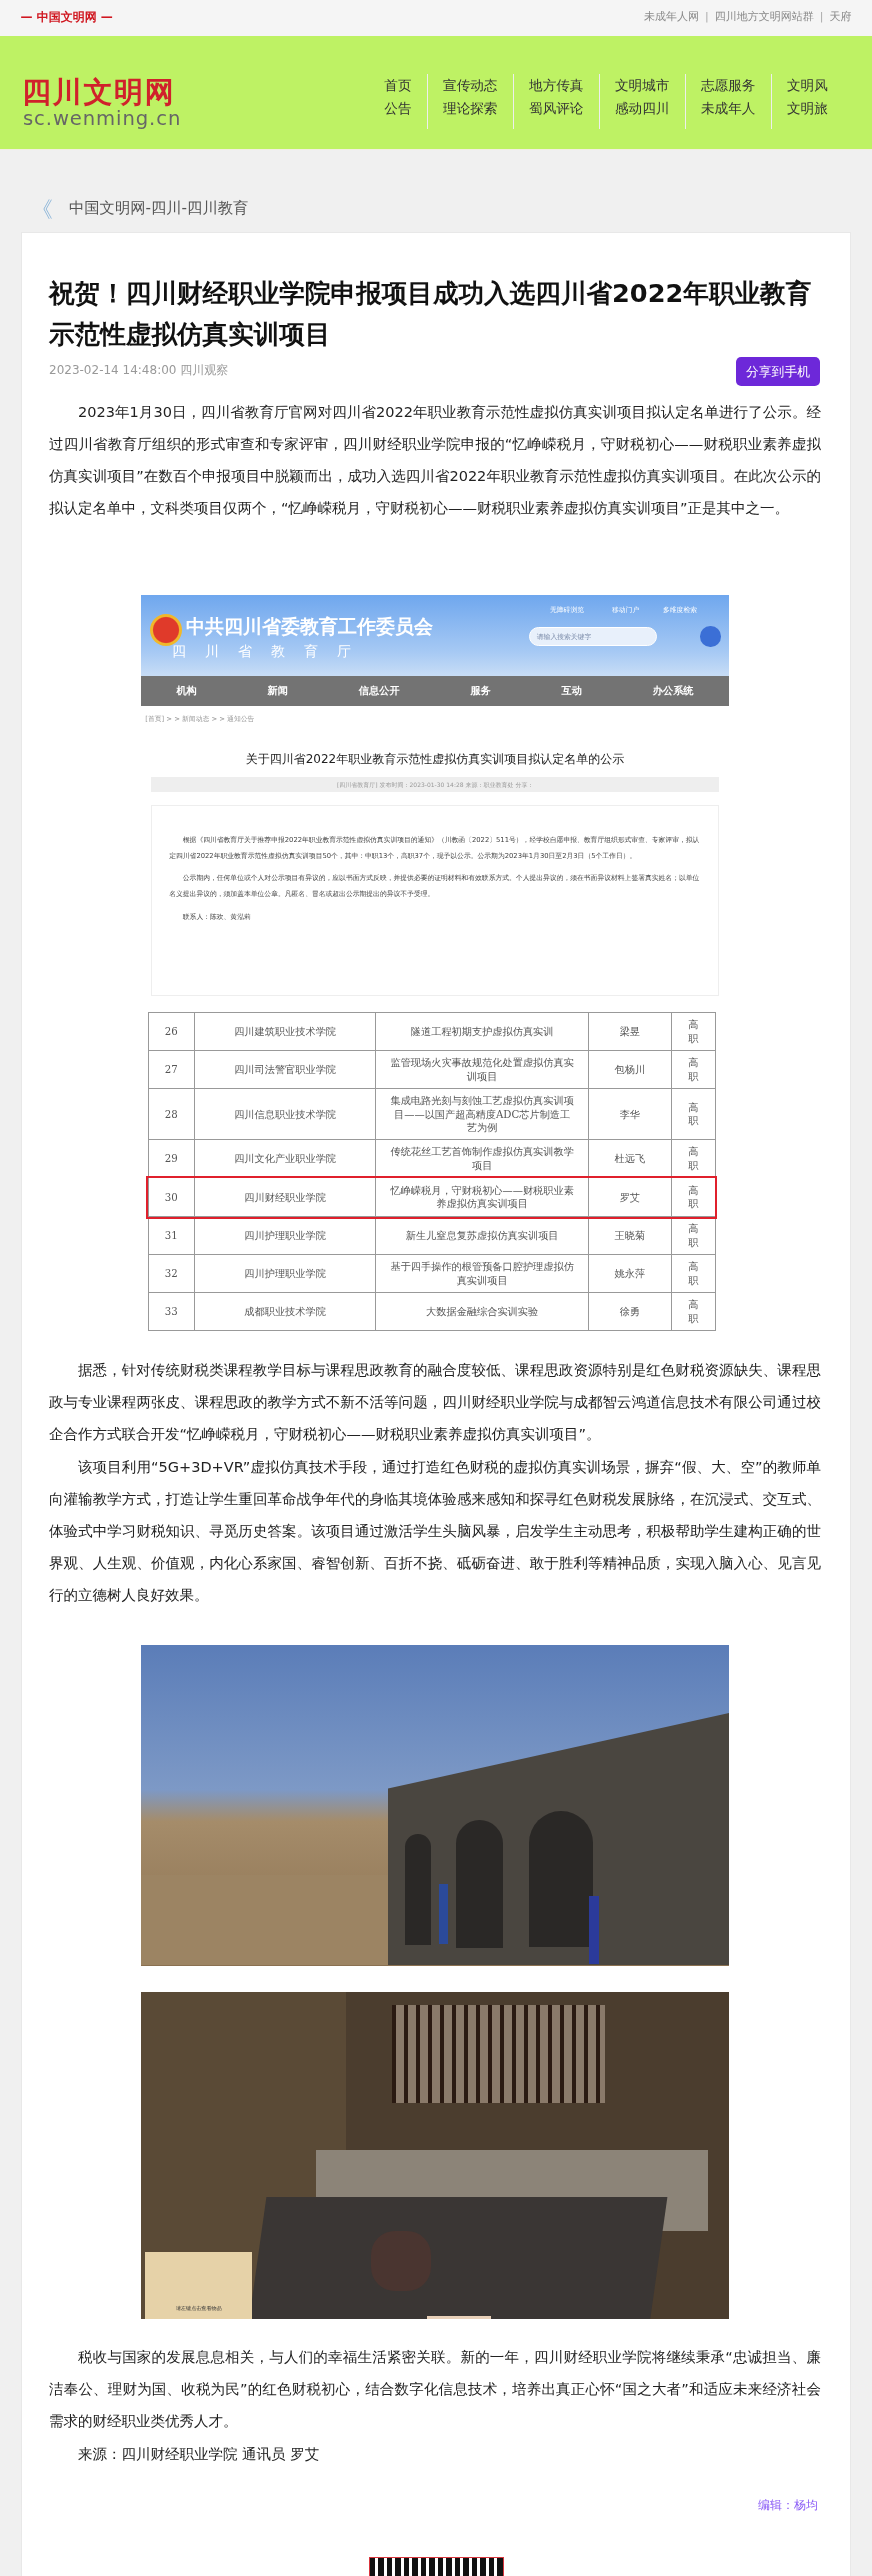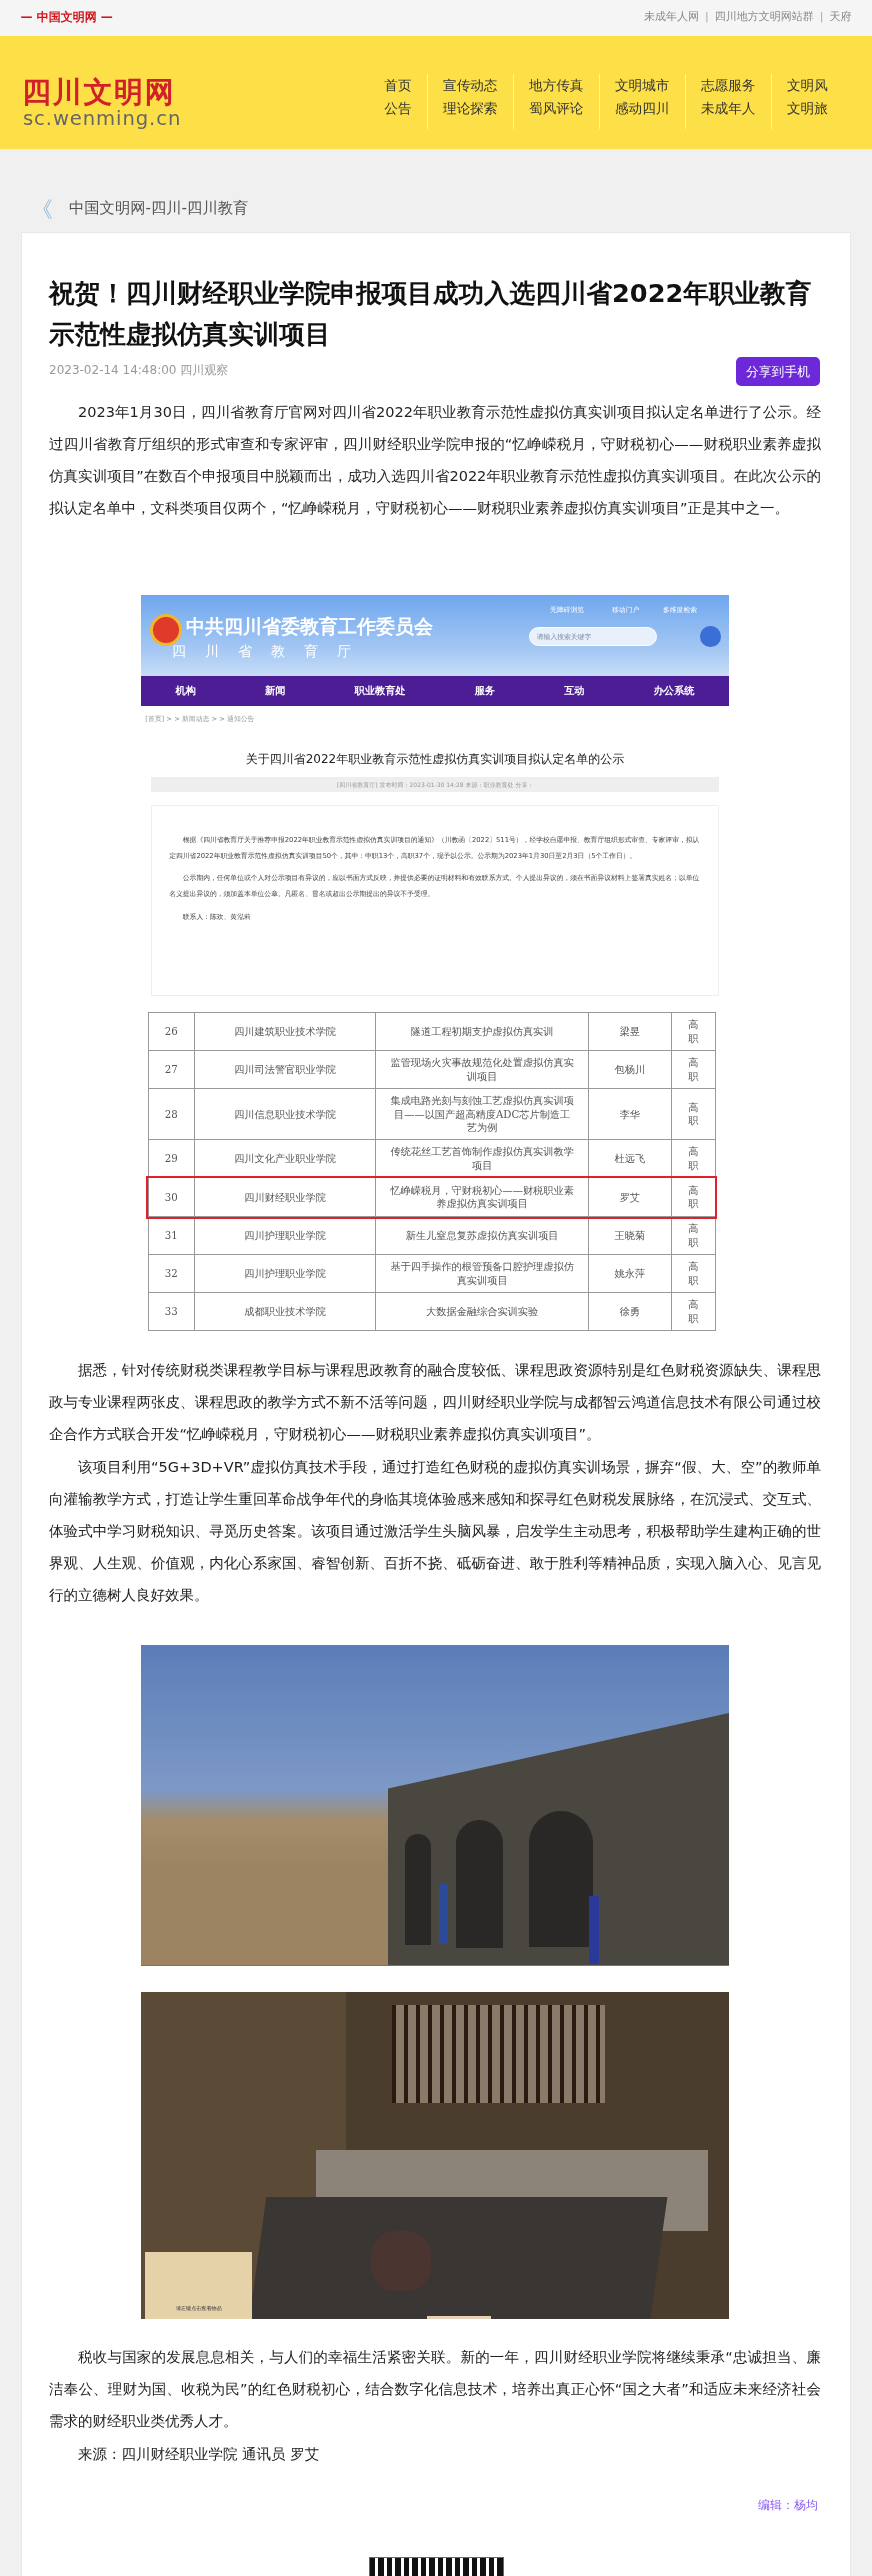--- a/index.html
+++ b/index.html
@@ -1,21 +1,21 @@
 <!DOCTYPE html>
 <html style="font-size:13.6px"><head>
 <meta charset="utf-8">
 <style>
 *{box-sizing:border-box;margin:0;padding:0}
 body{width:873px;height:2576px;overflow:hidden;background:#f0f0f0;font-family:"DejaVu Sans","Liberation Sans",sans-serif;color:#222;position:relative}
 .topbar{position:absolute;left:0;top:0;width:873px;height:36px;background:#f5f5f5}
 .topbar .brand{position:absolute;left:20.5px;top:8.5px;font-size:12px;font-weight:bold;color:#d0161f;letter-spacing:0}
 .topbar .links{position:absolute;left:644px;top:9.4px;font-size:11px;color:#888;white-space:nowrap}
 .topbar .links span.sep{margin:0 6px;color:#aaa}
-.header{position:absolute;left:0;top:36px;width:873px;height:114px;background:#fde047;border-bottom:0.9px solid #f3efe0}
+.header{position:absolute;left:0;top:36px;width:873px;height:114px;background:#bef264;border-bottom:0.9px solid #f3efe0}
 .logo-cn{position:absolute;left:22px;top:37px;font-size:29px;font-weight:bold;color:#d0212b;letter-spacing:1.7px}
 .logo-en{position:absolute;left:23px;top:71px;font-size:19.6px;color:#666;letter-spacing:0.9px;font-family:"DejaVu Sans",sans-serif}
 .nav{position:absolute;left:369px;top:38px;display:flex}
 .nav .col{padding:0 15.3px;border-left:0.9px solid #eee;height:55px}
 .nav .col:first-child{border-left:none;padding-left:15.3px}
 .nav .col span{display:block;font-size:13.6px;color:#333;line-height:23px;white-space:nowrap}
 .crumb{position:absolute;left:31px;top:198px;font-size:15.3px;color:#555}
 .crumb .chev{position:absolute;left:0;top:-2.6px;color:#8ab4d8;font-size:22px}
 .crumb .txt{position:absolute;left:38px;top:0;white-space:nowrap}
 .card{position:absolute;left:20.5px;top:232px;width:830px;height:2353px;background:#fff;border:0.9px solid #e8e8e8}
@@ -24,21 +24,21 @@
 .share{position:absolute;left:736px;top:357px;width:84px;height:29px;background:#6d28d9;color:#fff;border-radius:5.1px;font-size:12.8px;text-align:center;line-height:29px}
 .para{position:absolute;left:49px;width:772px;font-size:14.5px;line-height:32px;color:#222;text-indent:2em;text-align:justify}
 .img1{position:absolute;left:141px;top:595px;width:588px;height:402px;background:#fff;overflow:hidden}
 .gov-head{position:absolute;left:0;top:0;width:588px;height:81px;background:linear-gradient(180deg,#6fa7ee,#a6c9f4 70%,#c8ddf6)}
 .gov-emblem{position:absolute;left:8.5px;top:19px;width:32px;height:32px;border-radius:50%;background:radial-gradient(circle,#e03a2a 55%,#f0b82a 60%)}
 .gov-t1{position:absolute;left:45px;top:19px;font-size:19px;font-weight:bold;color:#fff;white-space:nowrap}
 .gov-t2{position:absolute;left:31px;top:48px;font-size:14px;color:#fff;letter-spacing:19px;white-space:nowrap}
 .gov-search{position:absolute;left:388px;top:32px;width:128px;height:19px;border:0.9px solid #fff;border-radius:10.2px;background:#e8f0fb;font-size:6.8px;color:#7a8aa8;padding:4.3px 0 0 6.8px}
 .gov-sbtn{position:absolute;left:559px;top:31px;width:20.5px;height:20.5px;border-radius:50%;background:#3b6fd6}
 .gov-top{position:absolute;top:10.2px;font-size:6.8px;color:#fff}
-.gov-nav{position:absolute;left:0;top:81px;width:588px;height:30px;background:#4c1d95;display:flex;justify-content:space-around;align-items:center}
+.gov-nav{position:absolute;left:0;top:81px;width:588px;height:30px;background:#737373;display:flex;justify-content:space-around;align-items:center}
 .gov-nav span{color:#fff;font-size:10.2px;font-weight:bold}
 .gov-crumb{position:absolute;left:4.3px;top:119px;font-size:6.8px;color:#999}
 .gov-title{position:absolute;left:0;top:156px;width:588px;text-align:center;font-size:12px;font-weight:normal;color:#222}
 .gov-metabar{position:absolute;left:10.2px;top:182px;width:568px;height:15.3px;background:#eee;font-size:6px;color:#999;text-align:center;line-height:15.3px}
 .gov-box{position:absolute;left:10.2px;top:210px;width:568px;height:191px;border:0.9px solid #eee}
 .gov-box p{font-size:6.8px;color:#444;line-height:16px;padding:0 17px;text-indent:2em;margin-bottom:6.8px}
 .gov-box p:first-child{margin-top:25.6px}
 .table-img{position:absolute;left:141px;top:997px;width:588px;height:331px;background:#fff}
 .rtable{position:absolute;left:6.8px;top:15.3px;width:568px;border-collapse:collapse;font-family:"DejaVu Serif",serif;color:#555;font-size:10.2px}
 .rtable td{border:0.9px solid #999;text-align:center;line-height:13.6px;padding:0 13px}
@@ -110,21 +110,21 @@
     <div class="gov-t2">四川省教育厅</div>
     <div class="gov-top" style="left:409px">无障碍浏览</div>
     <div class="gov-top" style="left:471px">移动门户</div>
     <div class="gov-top" style="left:522px">多维度检索</div>
     <div class="gov-search">请输入搜索关键字</div>
     <div class="gov-sbtn"></div>
   </div>
   <div class="gov-nav">
     <span>机构</span>
     <span>新闻</span>
-    <span>职业教育处</span>
+    <span>信息公开</span>
     <span>服务</span>
     <span>互动</span>
     <span>办公系统</span>
   </div>
   <div class="gov-crumb">[首页] &gt; &gt; 新闻动态 &gt; &gt; 通知公告</div>
   <div class="gov-title">关于四川省2022年职业教育示范性虚拟仿真实训项目拟认定名单的公示</div>
   <div class="gov-metabar">[四川省教育厅]  发布时间：2023-01-30 14:28  来源：职业教育处   分享：</div>
   <div class="gov-box">
     <p>根据《四川省教育厅关于推荐申报2022年职业教育示范性虚拟仿真实训项目的通知》（川教函〔2022〕511号），经学校自愿申报、教育厅组织形式审查、专家评审，拟认定四川省2022年职业教育示范性虚拟仿真实训项目50个，其中：中职13个，高职37个，现予以公示。公示期为2023年1月30日至2月3日（5个工作日）。</p>
     <p>公示期内，任何单位或个人对公示项目有异议的，应以书面方式反映，并提供必要的证明材料和有效联系方式。个人提出异议的，须在书面异议材料上签署真实姓名；以单位名义提出异议的，须加盖本单位公章。凡匿名、冒名或超出公示期提出的异议不予受理。</p>

